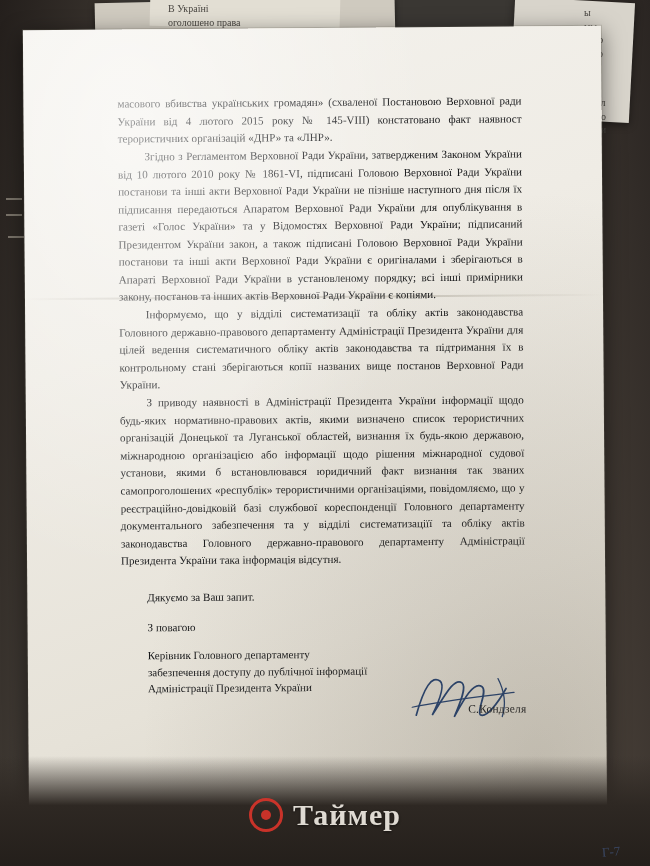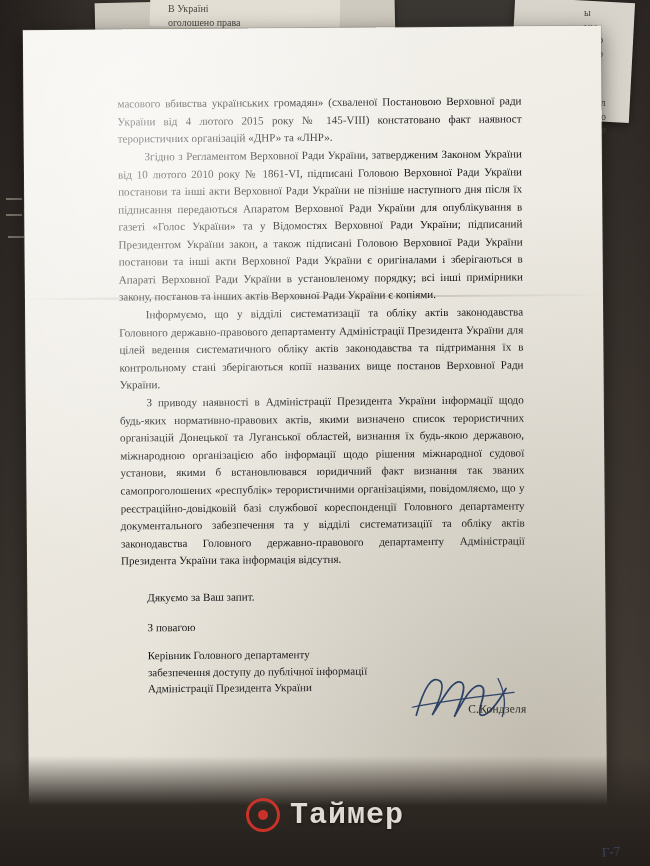--- a/index.html
+++ b/index.html
@@ -205,21 +205,21 @@
     position: absolute;
     left: 50%;
     top: 50%;
     width: 10px;
     height: 10px;
     margin: -5px 0 0 -5px;
     border-radius: 50%;
     background: #d7342a;
   }
   .wm-text {
-    font-family: Liberation Mono, monospace;
+    font-family: Liberation Serif, serif;
     font-size: 30px;
     font-weight: bold;
     color: #efeae2;
     letter-spacing: 1px;
     text-shadow: 0 1px 3px rgba(0,0,0,.6);
   }
 </style>
 </head>
 <body>
 

